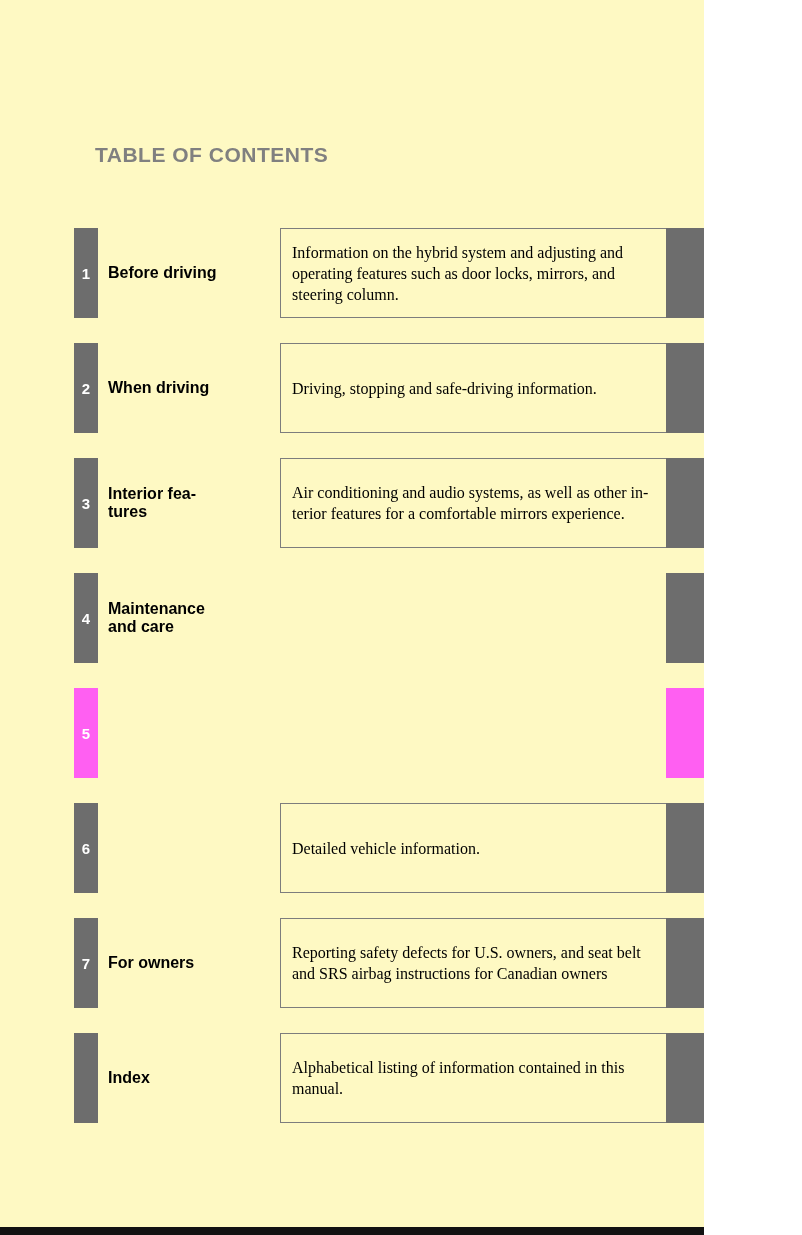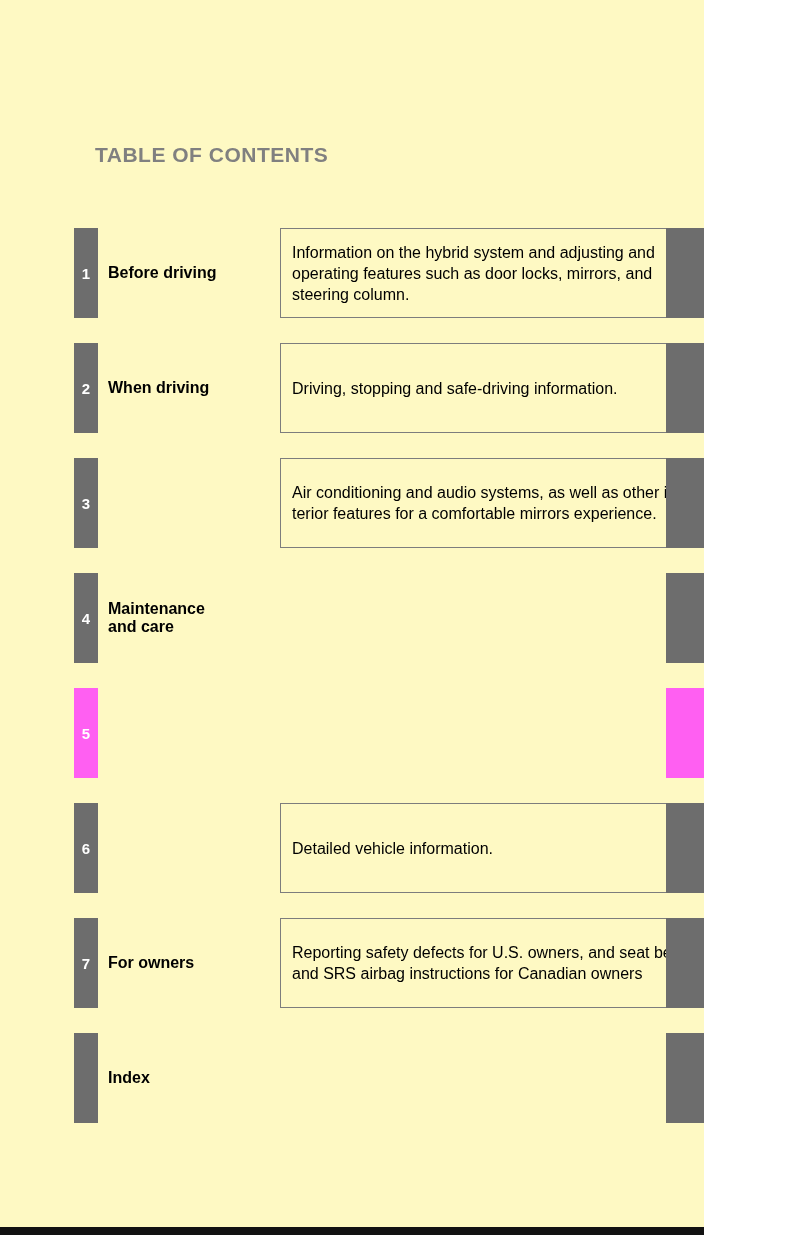--- a/index.html
+++ b/index.html
@@ -72,20 +72,21 @@
     display: flex;
     align-items: center;
   }
   .desc {
     margin: 0;
     padding: 0 12px 0 11px;
     font-size: 16px;
     line-height: 21px;
     color: #000000;
     white-space: pre-line;
+    font-family: Liberation Serif, serif;
   }
   .edge-tab {
     position: absolute;
     right: 0;
     top: 0;
     width: 38px;
     height: 90px;
     background: #6d6d6d;
   }
   .row.highlight .num-tab { background: #ff5ff2; }
@@ -137,20 +138,22 @@
       <div class="desc-box">
           <p class="desc">Driving, stopping and safe-driving information.</p>
         </div>
       <div class="edge-tab"></div>
     </div>
 
     <div class="row">
       <div class="num-tab">
           <span>3</span>
         </div>
+      <div class="section-title">Interior fea-
+tures</div>
       <div class="desc-box">
           <p class="desc">Air conditioning and audio systems, as well as other in-
 terior features for a comfortable mirrors experience.</p>
         </div>
       <div class="edge-tab"></div>
     </div>
 
     <div class="row">
       <div class="num-tab">
           <span>4</span>
@@ -187,20 +190,24 @@
 and SRS airbag instructions for Canadian owners</p>
         </div>
       <div class="edge-tab"></div>
     </div>
 
     <div class="row">
       <div class="num-tab">
           <span></span>
         </div>
       <div class="section-title">Index</div>
+      <div class="desc-box">
+          <p class="desc">Alphabetical listing of information contained in this
+manual.</p>
+        </div>
       <div class="edge-tab"></div>
     </div>
 
   </div>
 
   <div class="page-number">1</div>
   <div class="bottom-edge"></div>
 
 </div>
 

